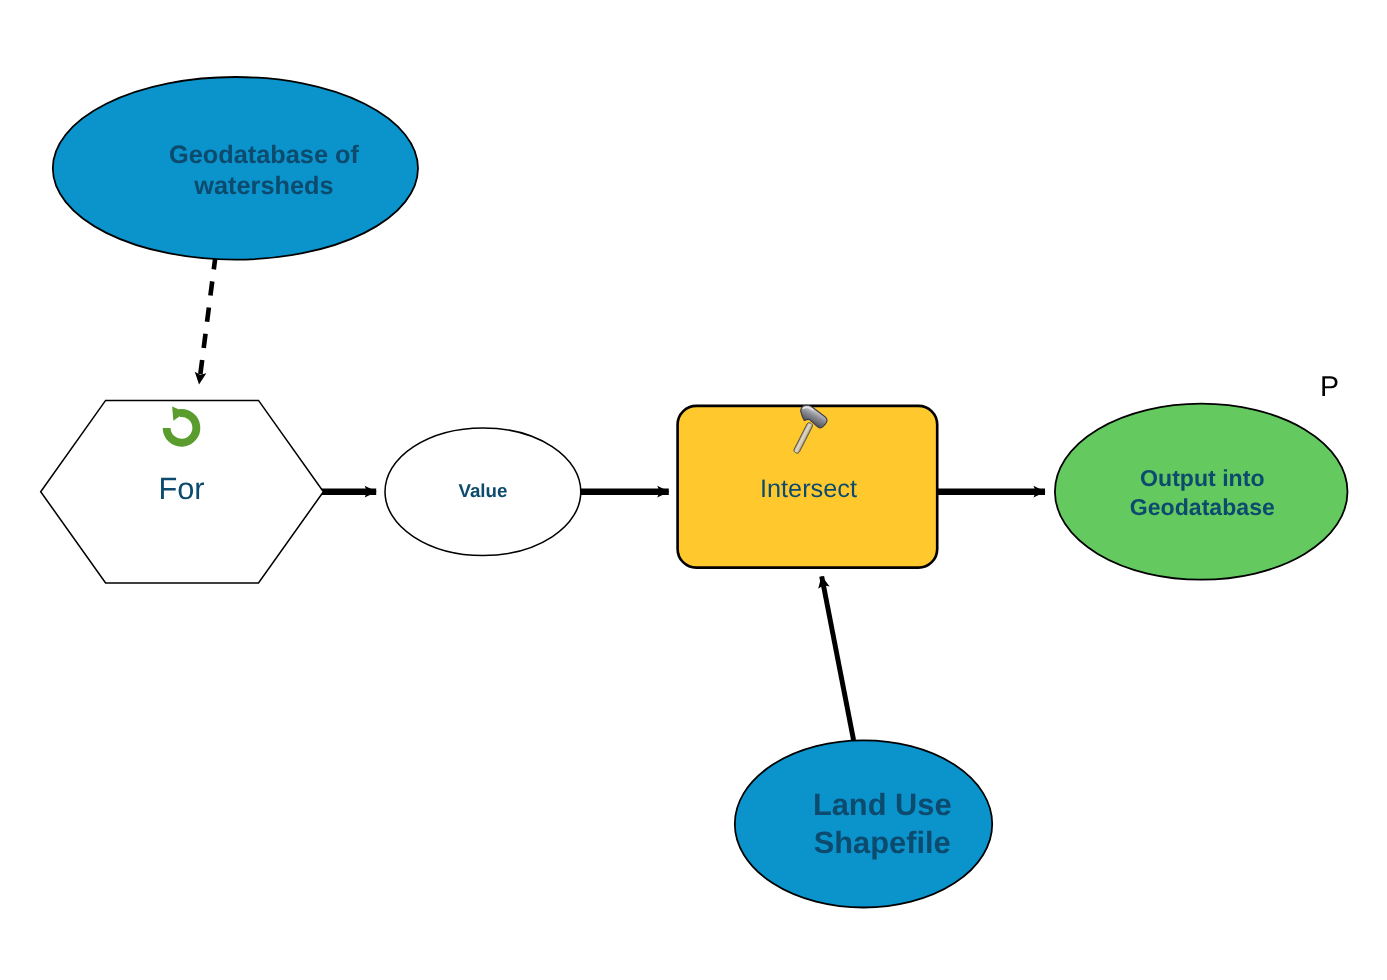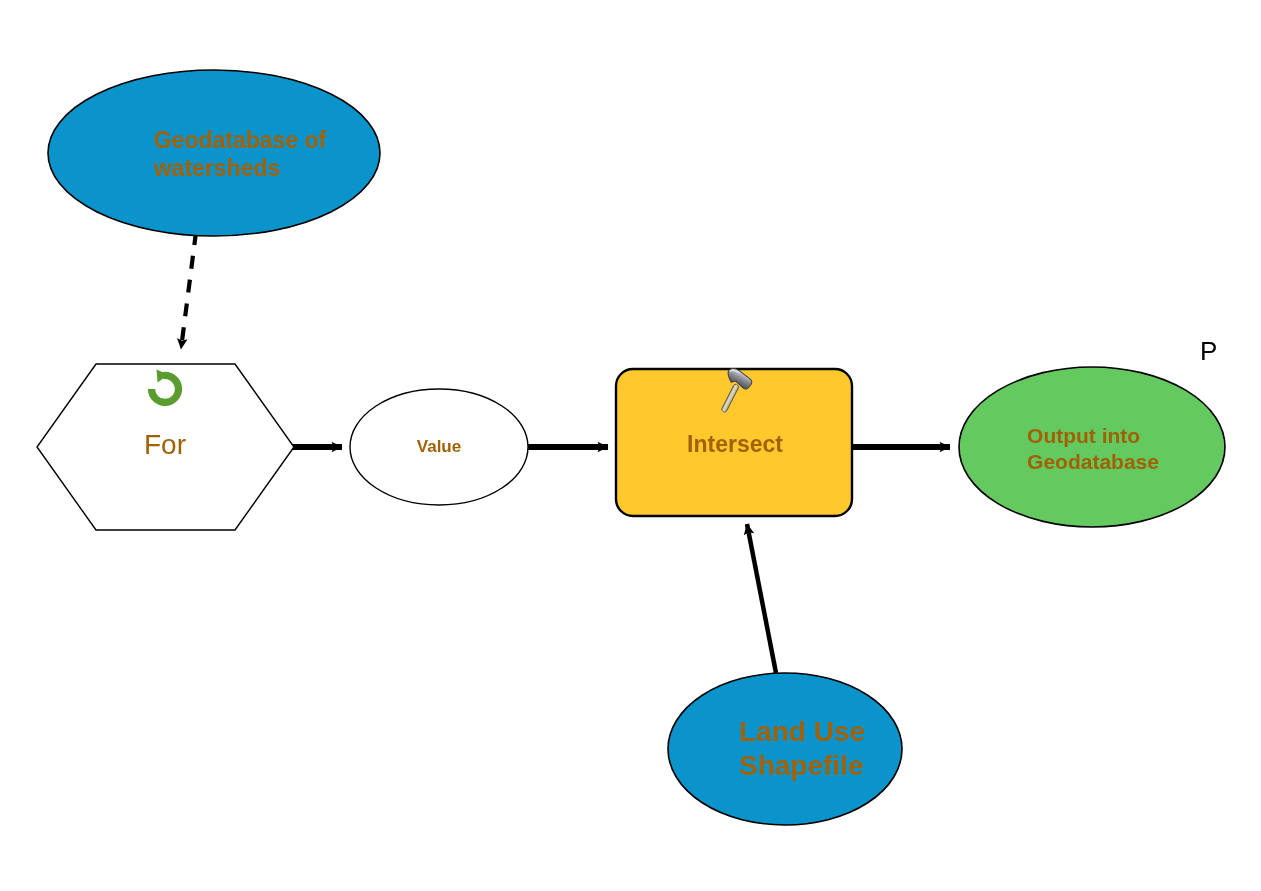--- a/index.html
+++ b/index.html
@@ -19,21 +19,22 @@
   }
   #diagram-svg {
     position: absolute;
     left: 0;
     top: 0;
     width: 1261px;
     height: 891px;
   }
   .node-label {
     position: absolute;
-    color: #a16207;
+    text-align: center;
+    color: #0c4a6e;
     font-weight: bold;
     line-height: 1.22;
     white-space: pre-line;
     pointer-events: none;
     display: flex;
     align-items: center;
     justify-content: center;
   }
   .label-geodb {
     left: 60px; top: 118px; width: 360px; height: 72px;
@@ -44,21 +45,21 @@
     font-size: 28px;
     font-weight: normal;
   }
   .label-value {
     left: 350px; top: 428px; width: 178px; height: 38px;
     font-size: 17px;
   }
   .label-intersect {
     left: 617px; top: 425px; width: 236px; height: 38px;
     font-size: 23px;
-    font-weight: bold;
+    font-weight: normal;
   }
   .label-output {
     left: 963px; top: 418px; width: 260px; height: 62px;
     font-size: 21px;
   }
   .label-landuse {
     left: 684px; top: 718px; width: 236px; height: 62px;
     font-size: 28px;
   }
   .corner-label {

